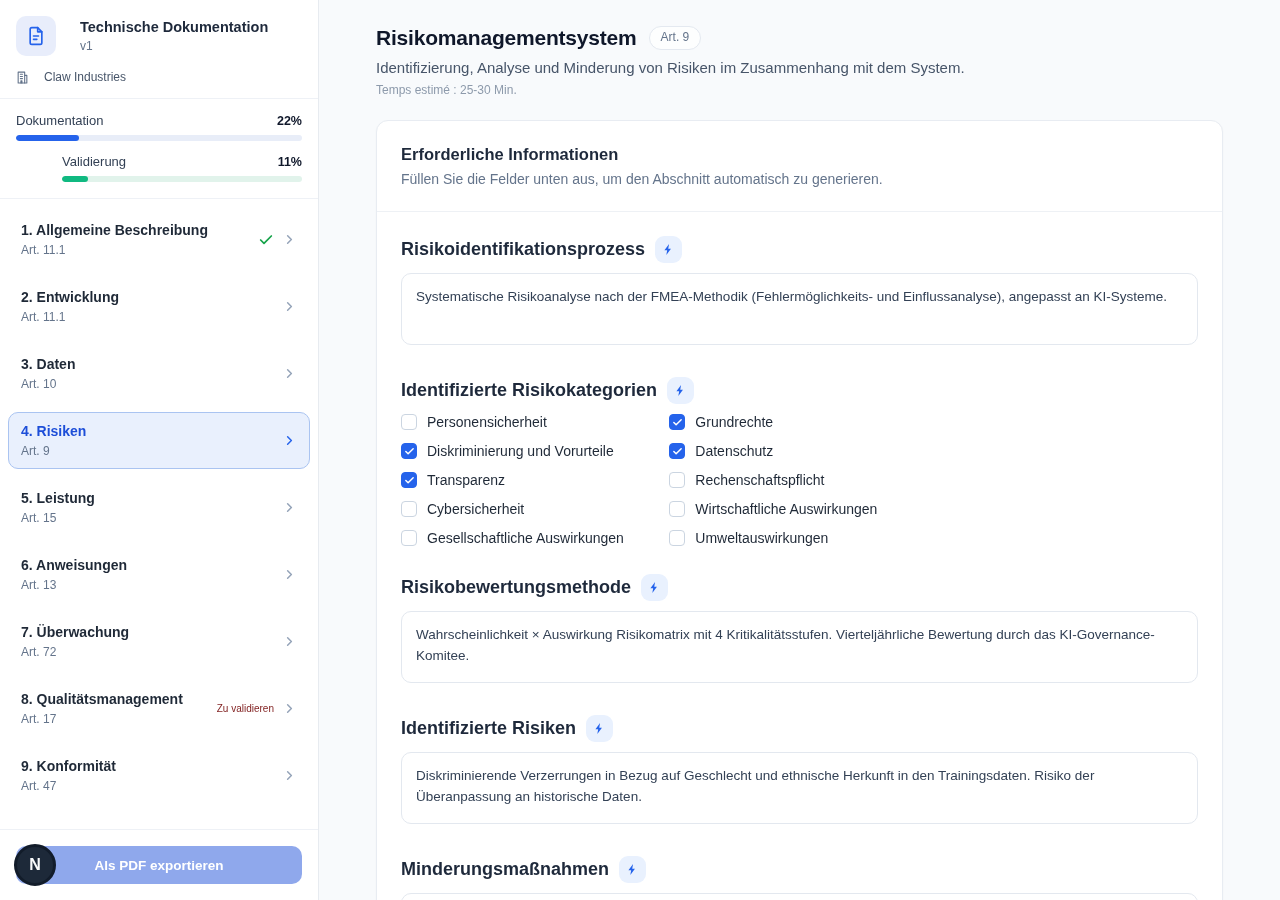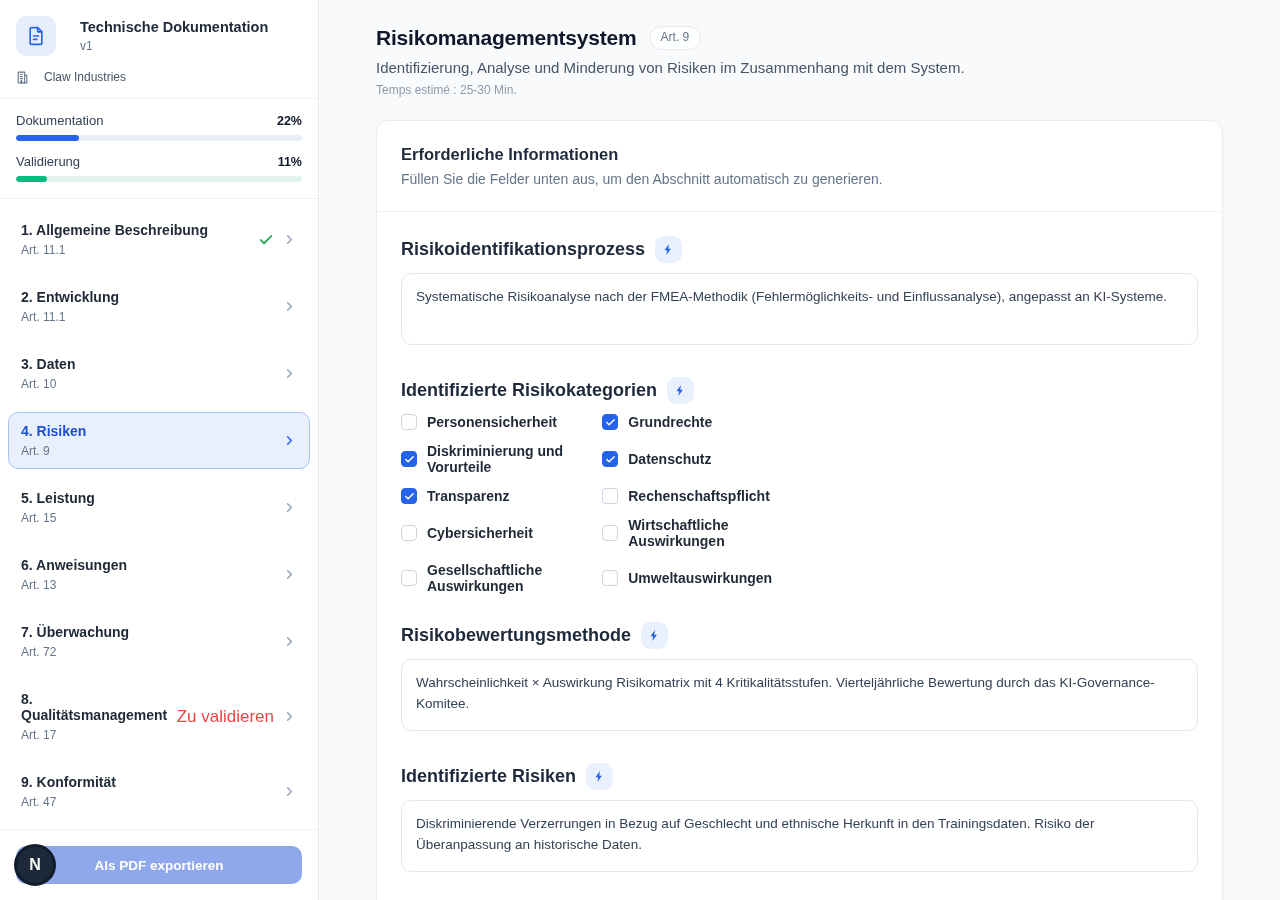--- a/index.html
+++ b/index.html
@@ -19,39 +19,39 @@
   .doc-row { display:flex; align-items:flex-start; gap:24px; }
   .doc-icon-box {
     width:40px; height:40px; border-radius:10px; background:#e8edfb;
     display:flex; align-items:center; justify-content:center; flex:0 0 auto;
   }
   .doc-title { font-size:14.5px; font-weight:700; color:#1e293b; margin-top:3px; }
   .doc-version { font-size:12px; color:#64748b; margin-top:4px; }
   .company-row { display:flex; align-items:center; gap:15px; margin-top:14px; font-size:12px; color:#475569; }
 
   .sb-progress { padding:14px 16px 16px; border-bottom:1px solid #eef1f6; }
-  .prog-row + .prog-row { margin-top:13px; }
+  .prog-row + .prog-row { margin-top:13px;margin-left:46px; }
   .prog-top { display:flex; justify-content:space-between; align-items:center; margin-bottom:7px; }
   .prog-label { font-size:13px; color:#334155; }
   .prog-value { font-size:12.5px; font-weight:700; color:#0f172a; }
   .prog-track { height:6px; border-radius:3px; overflow:hidden; }
   .prog-track.t-blue { background:#e8edf8; }
   .prog-track.t-green { background:#e1f3eb; }
   .prog-fill { height:100%; border-radius:3px; }
 
   .sb-nav { flex:1; padding:12px 8px; overflow:hidden; }
   .nav-item {
     display:flex; align-items:center; justify-content:space-between;
     padding:10px 12px; border:1px solid transparent; border-radius:10px;
     margin-bottom:10px; cursor:pointer;
   }
   .nav-title { font-size:14px; font-weight:700; color:#1f2937; }
   .nav-art { font-size:12px; color:#64748b; margin-top:5px; }
   .nav-right { display:flex; align-items:center; gap:8px; }
-  .nav-badge { font-size:17px; color:#ef4444; white-space:nowrap; }
+  .nav-badge { font-size:10px; color:#7f1d1d; white-space:nowrap; }
   .nav-check { display:flex; }
   .nav-chevron { display:flex; color:#94a3b8; }
   .nav-item.active { background:#e9f0fd; border-color:#aac4f1; }
   .nav-item.active .nav-title { color:#1d4ed8; }
   .nav-item.active .nav-chevron { color:#2563eb; }
 
   .sb-footer { border-top:1px solid #eef1f6; padding:16px; position:relative; }
   .export-btn {
     width:100%; height:38px; border:none; border-radius:10px; background:#8fa8ec;
     color:#ffffff; font-family:inherit; font-size:13.5px; font-weight:700; cursor:pointer;
@@ -91,22 +91,22 @@
     width:27px; height:27px; border:none; border-radius:9px; background:#e9f1fe;
     display:flex; align-items:center; justify-content:center; cursor:pointer; flex:0 0 auto;
   }
   .field-input {
     width:100%; height:72px; resize:none; border:1px solid #e3e8ef; border-radius:10px;
     padding:13px 14px; font-family:inherit; font-size:13.5px; line-height:1.55;
     color:#334155; background:#ffffff; outline:none; overflow:hidden;
   }
 
   .cb-grid {
-    display:grid; grid-template-columns:1fr 1fr 1fr 1fr; grid-auto-flow:column;
-    grid-template-rows:repeat(5, auto); row-gap:13px; column-gap:8px; margin-top:2px;font-weight:bold;
+    display:grid; grid-template-columns:1fr 1fr 1fr; grid-auto-flow:column;
+    grid-template-rows:repeat(5, auto); row-gap:13px; column-gap:8px; margin-top:2px;
   }
   .cb-option { display:flex; align-items:center; gap:10px; cursor:pointer; }
   .cb-box {
     width:16px; height:16px; border-radius:4px; border:1px solid #cbd5e1; background:#ffffff;
     display:flex; align-items:center; justify-content:center; flex:0 0 auto;
   }
   .cb-box svg { display:none; }
   .cb-option.checked .cb-box { background:#2563eb; border-color:#2563eb; }
   .cb-option.checked .cb-box svg { display:block; }
   .cb-label { font-size:14px; color:#1f2937; }

